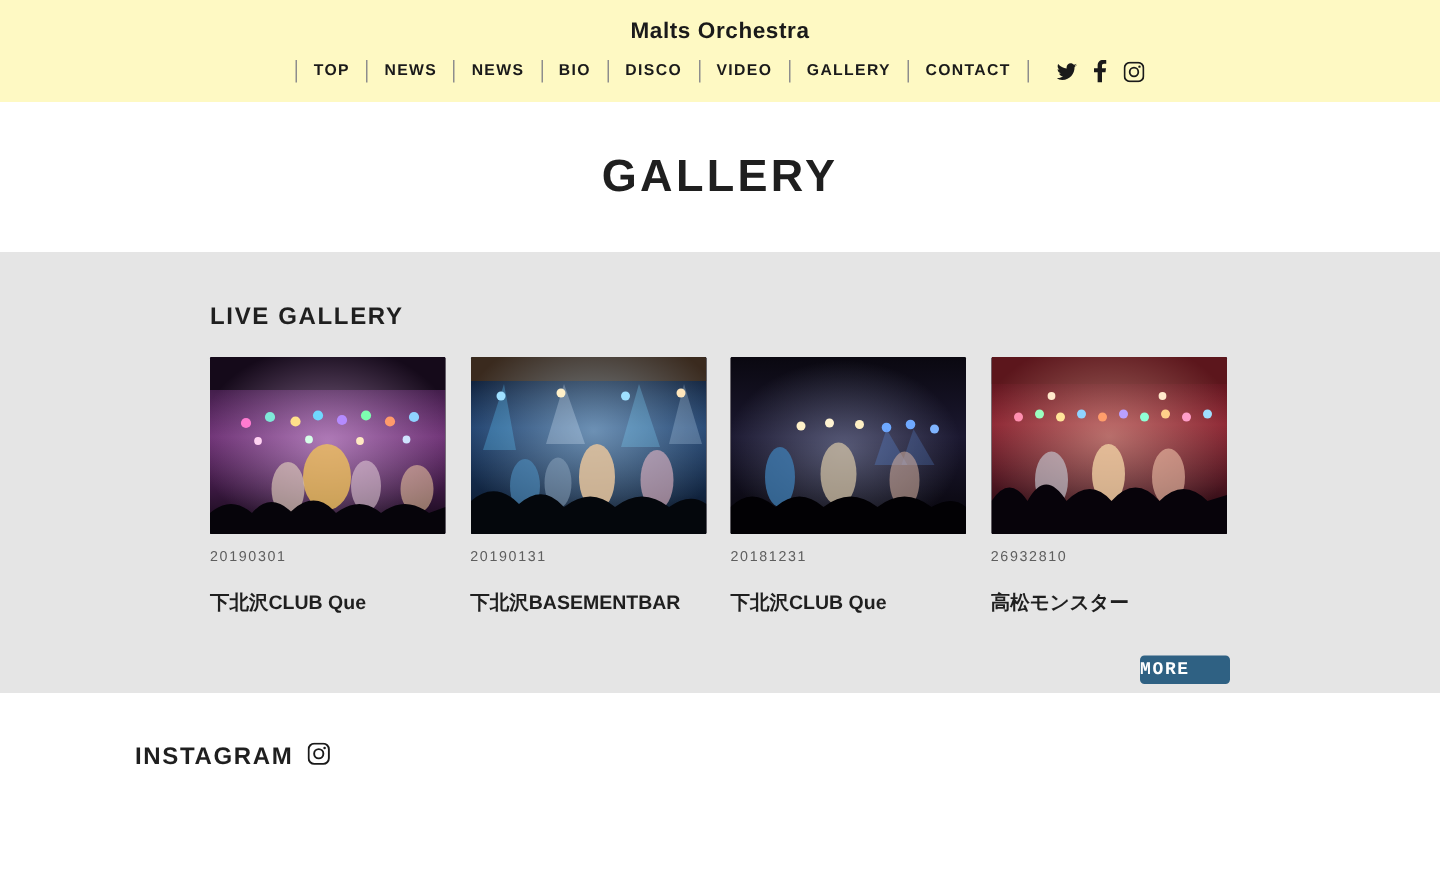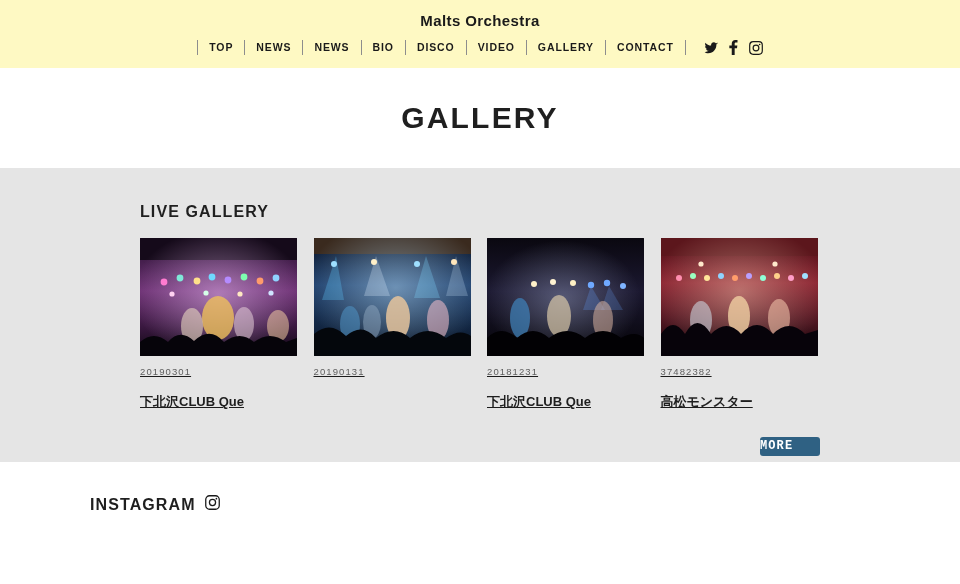--- a/index.html
+++ b/index.html
@@ -89,21 +89,20 @@
     font-size:16px;
     font-weight:bold;
     letter-spacing:1.1px;
     color:#1f1f1f;
     padding-top:35px;
   }
   .card-row{
     display:flex;
     gap:16.5px;
     margin-top:17px;
-    text-decoration:underline;
   }
   .card{ width:157px; cursor:pointer; }
   .thumb{
     width:157px; height:118px;
     border-radius:1px;
     overflow:hidden;
     position:relative;
     background:#100a14;
   }
   .thumb svg{ display:block; width:157px; height:118px; }
@@ -289,20 +288,21 @@
             <circle cx="103" cy="26" r="3" fill="#9fe0ff"></circle>
               <circle cx="140" cy="24" r="3" fill="#ffe6bb"></circle>
             <ellipse cx="84" cy="80" rx="12" ry="22" fill="#e6c49c" opacity=".85"></ellipse>
             <ellipse cx="36" cy="86" rx="10" ry="18" fill="#4e8fbf" opacity=".6"></ellipse>
             <ellipse cx="58" cy="84" rx="9" ry="17" fill="#8fa7c0" opacity=".5"></ellipse>
             <ellipse cx="124" cy="82" rx="11" ry="20" fill="#e9b9c6" opacity=".6"></ellipse>
             <path d="M0 118 L0 96 Q16 82 32 98 Q48 84 62 100 Q80 86 96 100 Q114 86 132 100 Q146 90 157 98 L157 118 Z" fill="#04070c"></path>
           </svg>
         </div>
         <div class="card-date">20190131</div>
+        <div class="card-venue">下北沢BASEMENTBAR</div>
       </div>
 
       <div class="card">
         <div class="thumb">
           <svg viewBox="0 0 157 118" preserveAspectRatio="none" aria-hidden="true">
             <defs>
               <linearGradient id="g3" x1="0" y1="0" x2="0" y2="1">
                 <stop offset="0%" stop-color="#0a0810"></stop>
                 <stop offset="45%" stop-color="#1b1830"></stop>
                 <stop offset="80%" stop-color="#0d0b16"></stop>
@@ -366,21 +366,21 @@
                 <circle cx="144" cy="38" r="3" fill="#9fe0ff"></circle>
               <circle cx="40" cy="26" r="2.6" fill="#ffe9cc"></circle>
                 <circle cx="114" cy="26" r="2.6" fill="#ffe9cc"></circle>
             </g>
             <ellipse cx="78" cy="78" rx="11" ry="20" fill="#f0cfa2" opacity=".8"></ellipse>
             <ellipse cx="40" cy="82" rx="11" ry="19" fill="#cbd3dd" opacity=".6"></ellipse>
             <ellipse cx="118" cy="80" rx="11" ry="19" fill="#f0c2a8" opacity=".6"></ellipse>
             <path d="M0 118 L0 96 Q12 78 24 96 Q36 74 50 96 Q66 80 80 96 Q96 78 112 96 Q128 80 144 96 L157 92 L157 118 Z" fill="#07030a"></path>
           </svg>
         </div>
-        <div class="card-date">37482382</div>
+        <div class="card-date">26932810</div>
         <div class="card-venue">高松モンスター</div>
       </div>
 
     </div>
 
     <div class="more-wrap">
       <button class="more-btn">MORE</button>
     </div>
   </div>
 </section>

